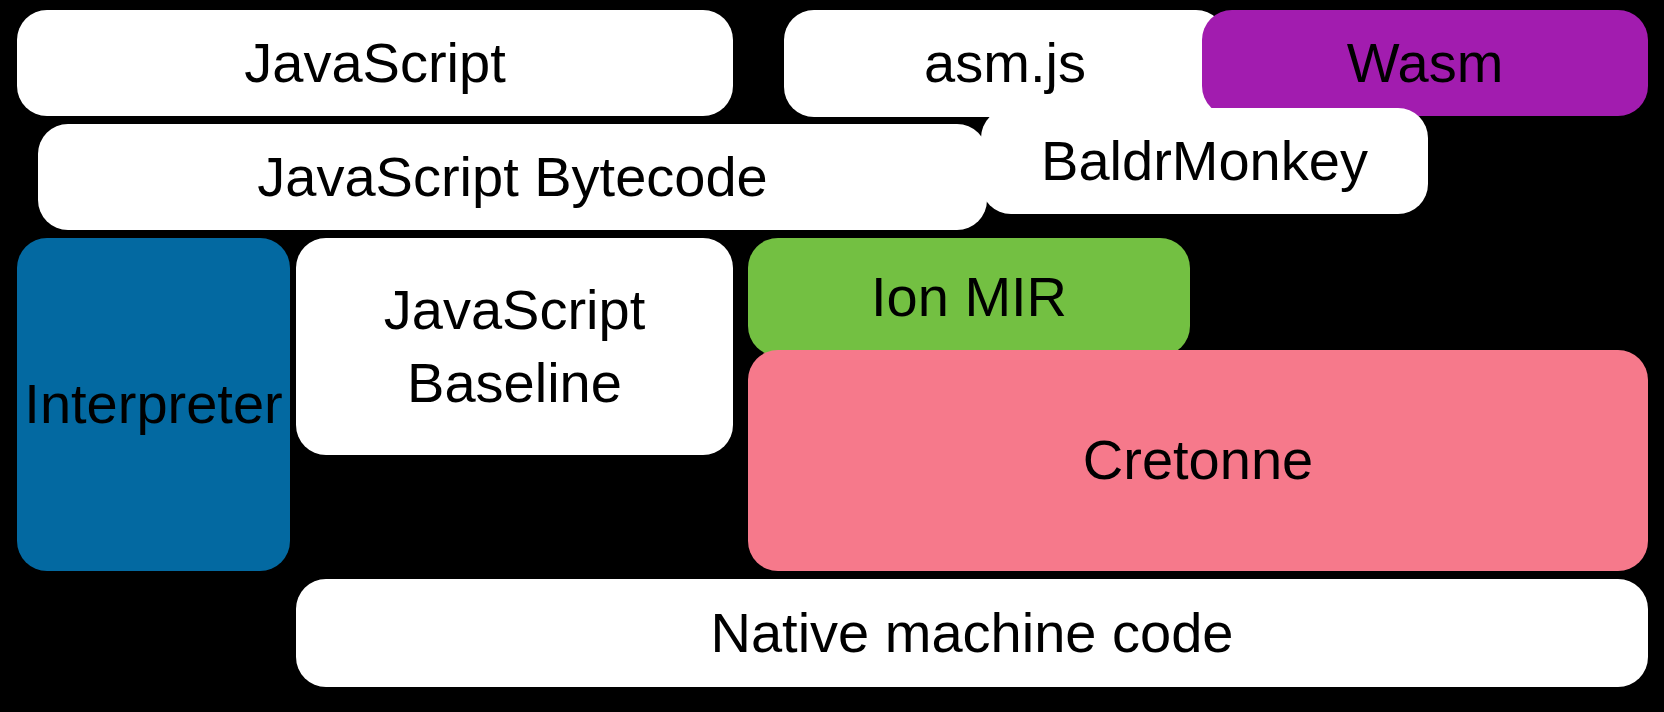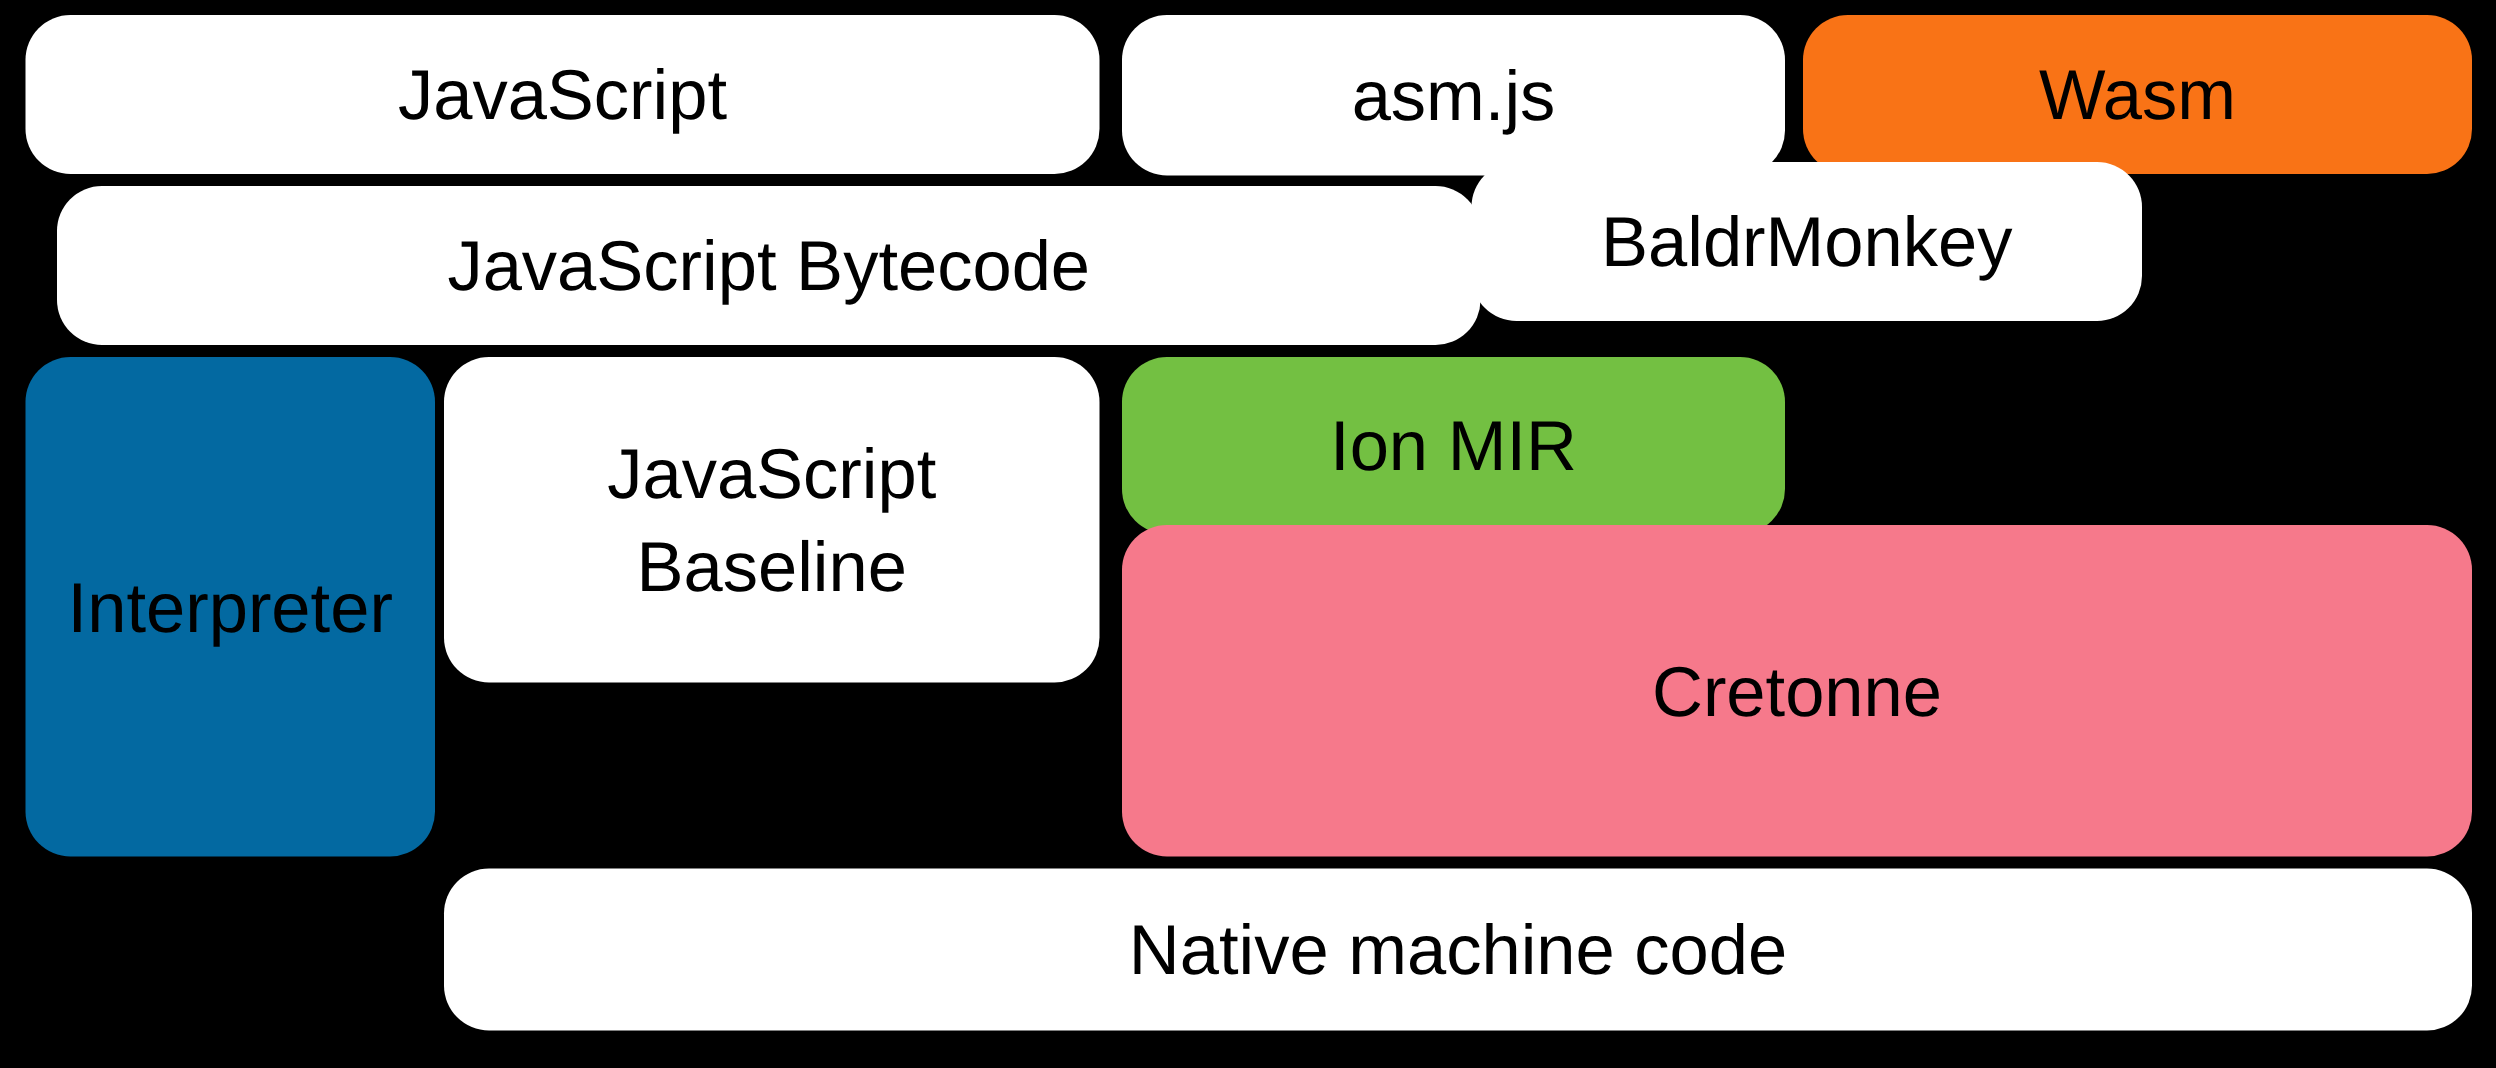--- a/index.html
+++ b/index.html
@@ -16,33 +16,33 @@
     font-family: "Liberation Sans", sans-serif;
   }
   .box {
     position: absolute;
     border-radius: 30px;
     display: flex;
     align-items: center;
     justify-content: center;
     text-align: center;
     white-space: pre-line;
-    font-size: 47px;
+    font-size: 56px;
     line-height: 1.3;
     color: #000000;
     box-sizing: border-box;
   }
 </style>
 </head>
 <body>
 
 <div id="canvas" style="background: rgb(0, 0, 0);">
   <div class="box" style="left: 17px; top: 10px; width: 716px; height: 106px; background: rgb(255, 255, 255);">JavaScript</div>
-  <div class="box" style="left: 748px; top: 10px; width: 442px; height: 107px; background: rgb(255, 255, 255);">asm.js</div>
-  <div class="box" style="left: 1202px; top: 10px; width: 446px; height: 106px; background: #f97316;">Wasm</div>
+  <div class="box" style="left: 784px; top: 10px; width: 442px; height: 107px; background: rgb(255, 255, 255);">asm.js</div>
+  <div class="box" style="left: 1202px; top: 10px; width: 446px; height: 106px; background: #a21caf;">Wasm</div>
   <div class="box" style="left: 17px; top: 124px; width: 949px; height: 106px; background: rgb(255, 255, 255); margin-left: 21px;">JavaScript Bytecode</div>
   <div class="box" style="left: 981px; top: 108px; width: 447px; height: 106px; background: rgb(255, 255, 255);">BaldrMonkey</div>
   <div class="box" style="left: 17px; top: 238px; width: 273px; height: 333px; background: #0369a1;">Interpreter</div>
   <div class="box" style="left: 296px; top: 238px; width: 437px; height: 217px; background: rgb(255, 255, 255);">JavaScript
 Baseline</div>
   <div class="box" style="left: 748px; top: 238px; width: 442px; height: 118px; background: rgb(115, 192, 66);">Ion MIR</div>
   <div class="box" style="left: 748px; top: 350px; width: 900px; height: 221px; background: rgb(246, 121, 139);">Cretonne</div>
   <div class="box" style="left: 296px; top: 579px; width: 1352px; height: 108px; background: rgb(255, 255, 255);">Native machine code</div>
 </div>
 

